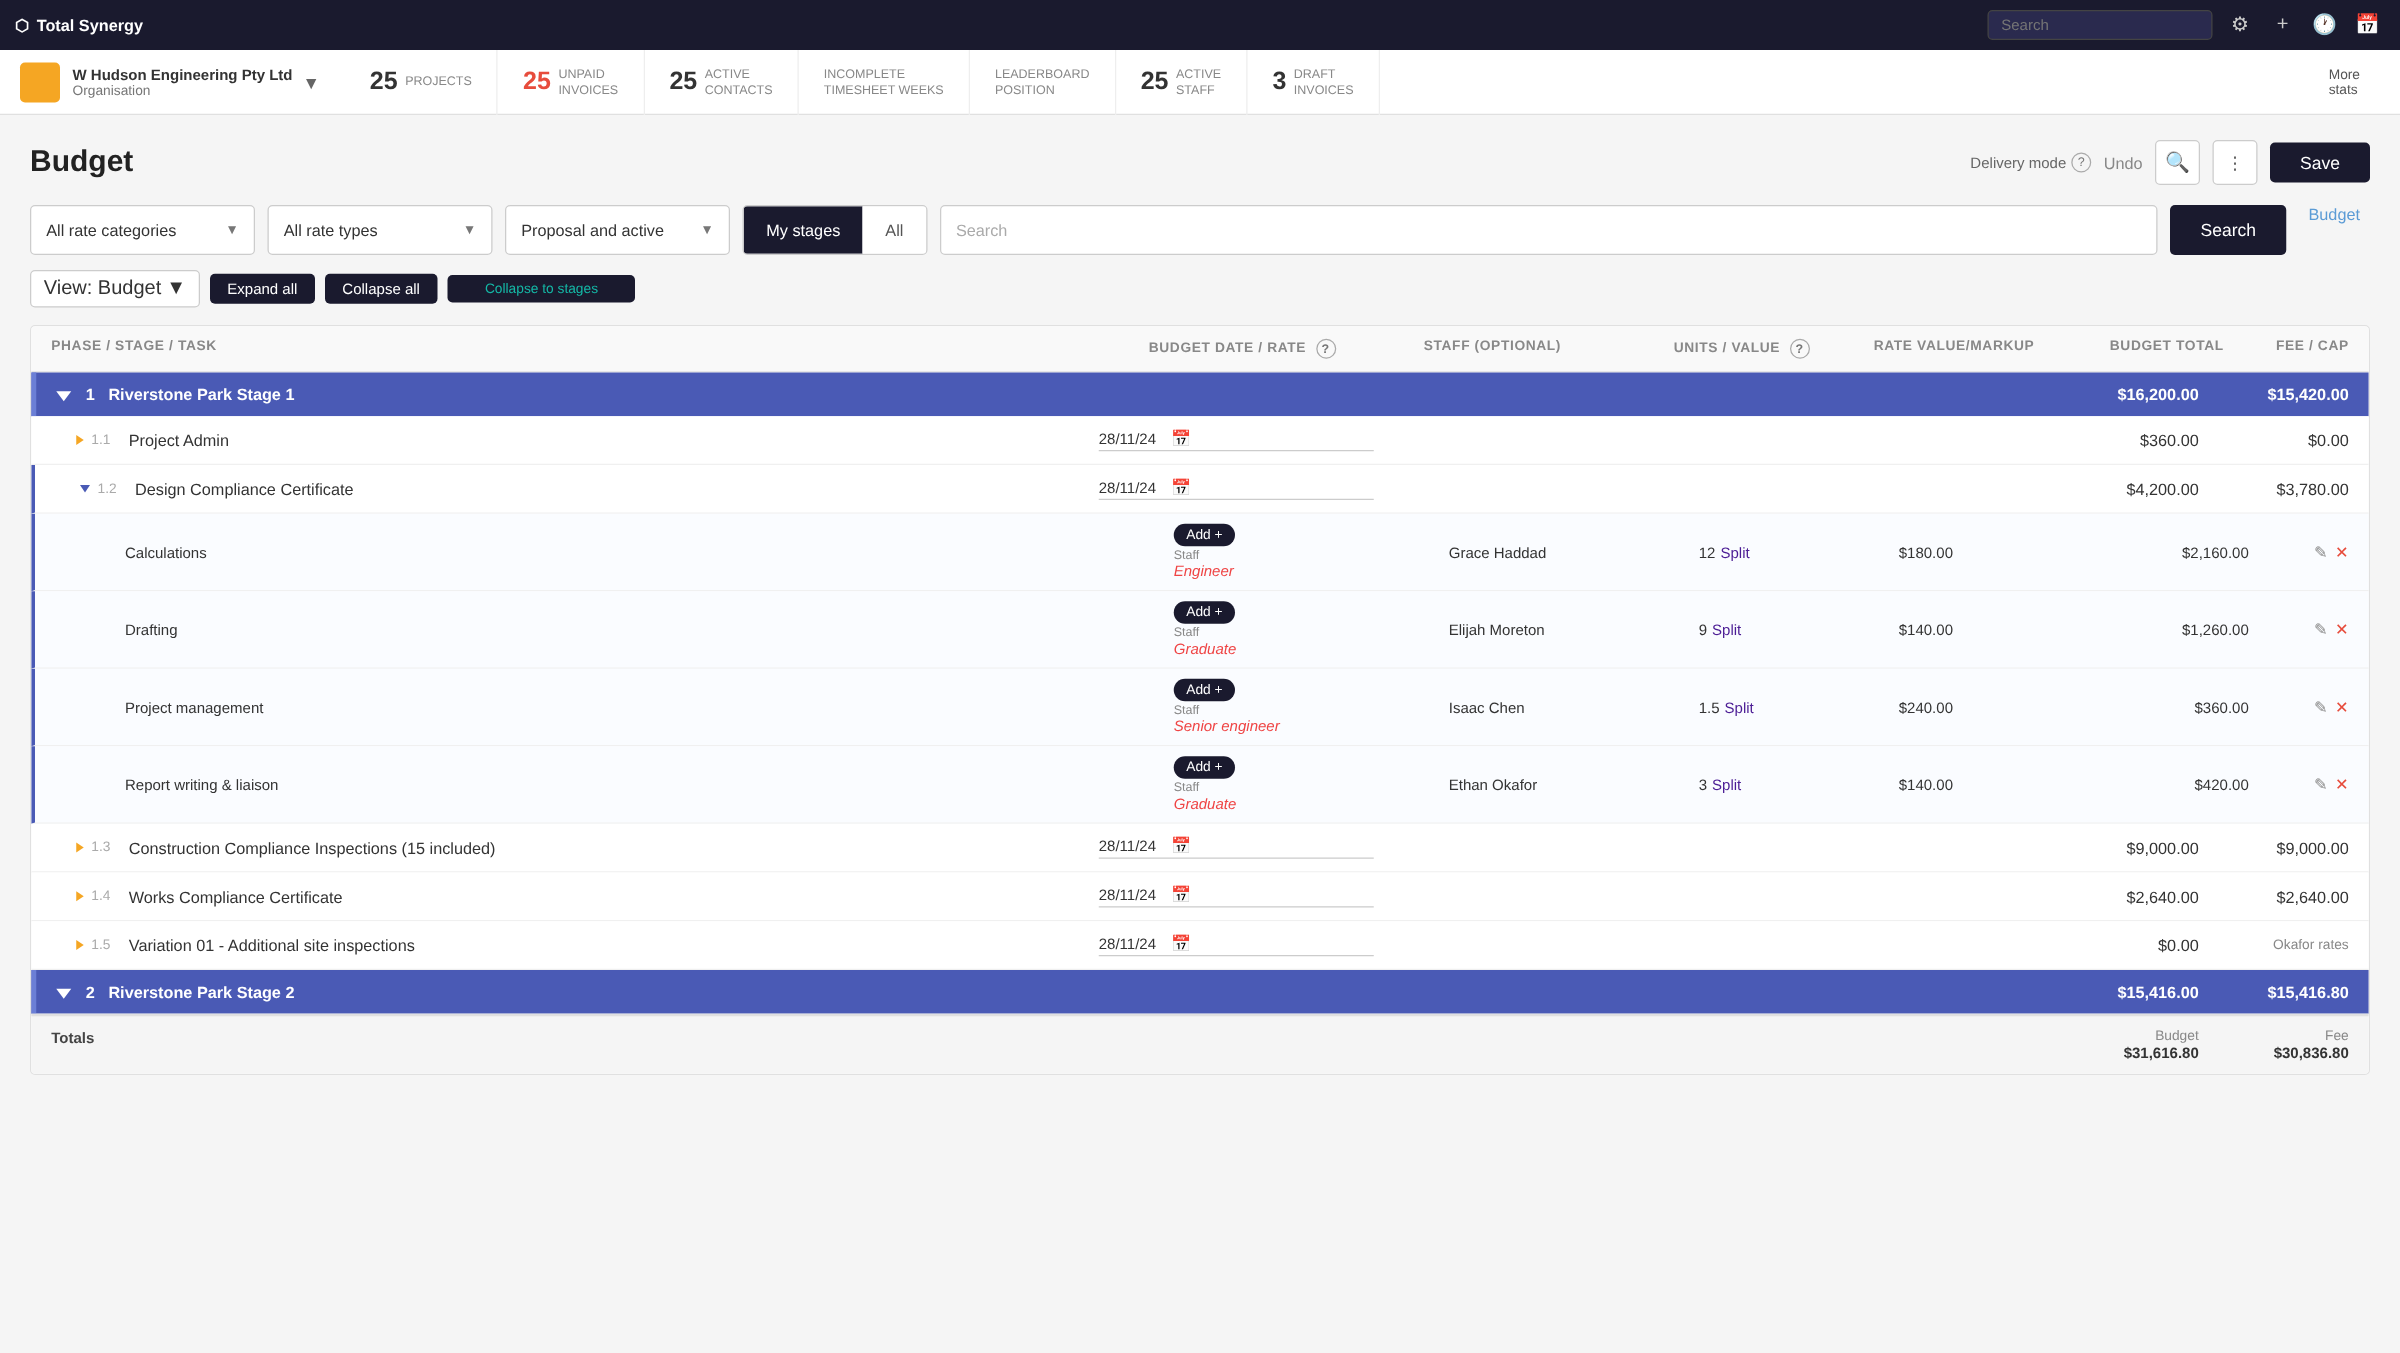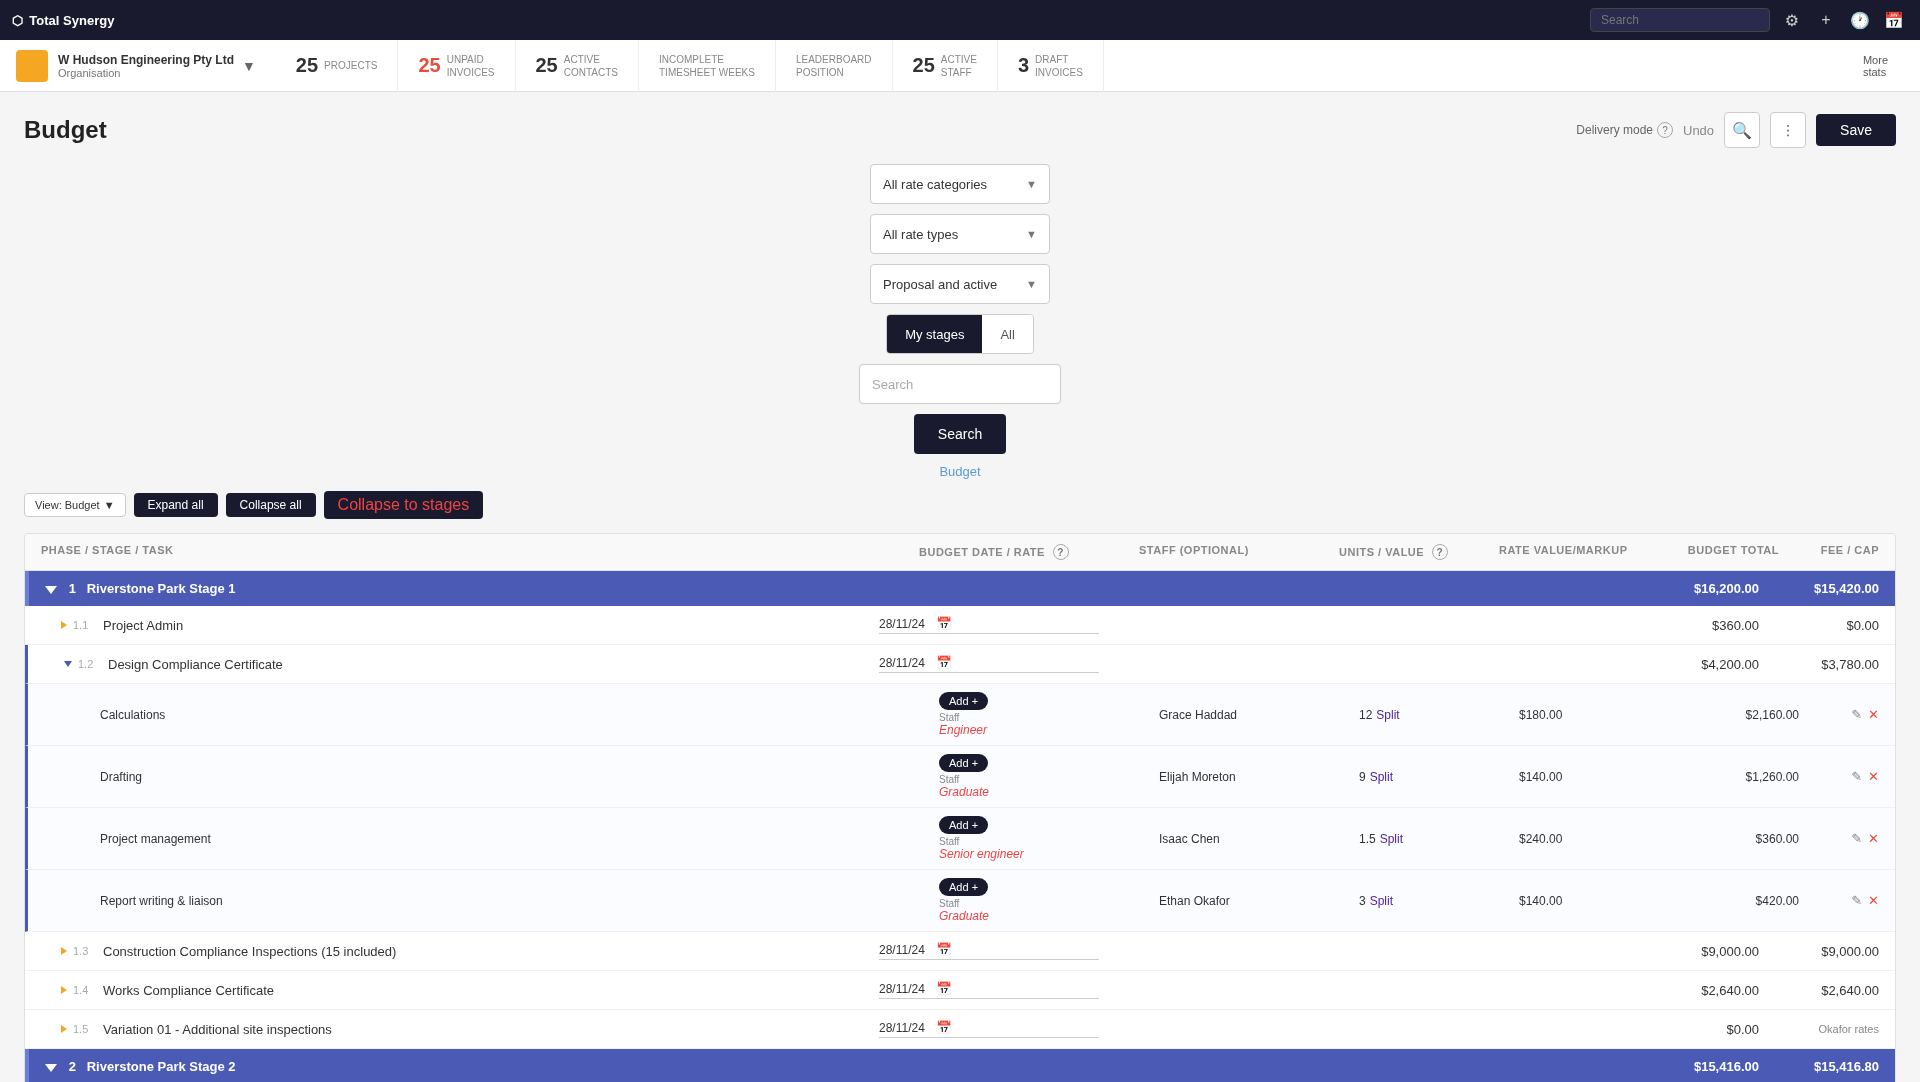--- a/index.html
+++ b/index.html
@@ -161,24 +161,23 @@
       border-radius: 4px;
       padding: 8px 24px;
       font-size: 14px;
       cursor: pointer;
       font-weight: 500;
     }
 
     
     .filters-row {
       display: flex;
-      align-items: center;
+      align-items: flex-start;
       gap: 10px;
       margin-bottom: 12px;
-      flex-direction: column;
     }
     .filter-select {
       display: flex;
       align-items: center;
       background: #fff;
       border: 1px solid #ccc;
       border-radius: 4px;
       padding: 8px 12px;
       font-size: 13px;
       cursor: pointer;
@@ -249,21 +248,21 @@
     }
     .view-dropdown {
       display: flex;
       align-items: center;
       gap: 4px;
       border: 1px solid #ccc;
       border-radius: 4px;
       padding: 5px 10px;
       background: #fff;
       cursor: pointer;
-      font-size: 11px;
+      font-size: 16px;
       color: #333;
     }
     .expand-btn {
       background: #1a1a2e;
       color: #fff;
       border: none;
       border-radius: 4px;
       padding: 5px 14px;
       font-size: 12px;
       cursor: pointer;
@@ -272,25 +271,25 @@
       background: #1a1a2e;
       color: #fff;
       border: none;
       border-radius: 4px;
       padding: 5px 14px;
       font-size: 12px;
       cursor: pointer;
     }
     .collapse-stages-btn {
       background: #1a1a2e;
-      color: #ef4444;
+      color: #14b8a6;
       border: none;
       border-radius: 4px;
-      padding: 5px 14px;
-      font-size: 16px;
+      padding: 5px 30px;
+      font-size: 11px;
       cursor: pointer;
     }
 
     
     .budget-table { width: 100%; background: #fff; border: 1px solid #e0e0e0; border-radius: 4px; overflow: hidden; }
     .table-header {
       display: grid;
       grid-template-columns: 1fr 220px 200px 160px 160px 120px 100px;
       background: #f9f9f9;
       border-bottom: 1px solid #e0e0e0;

